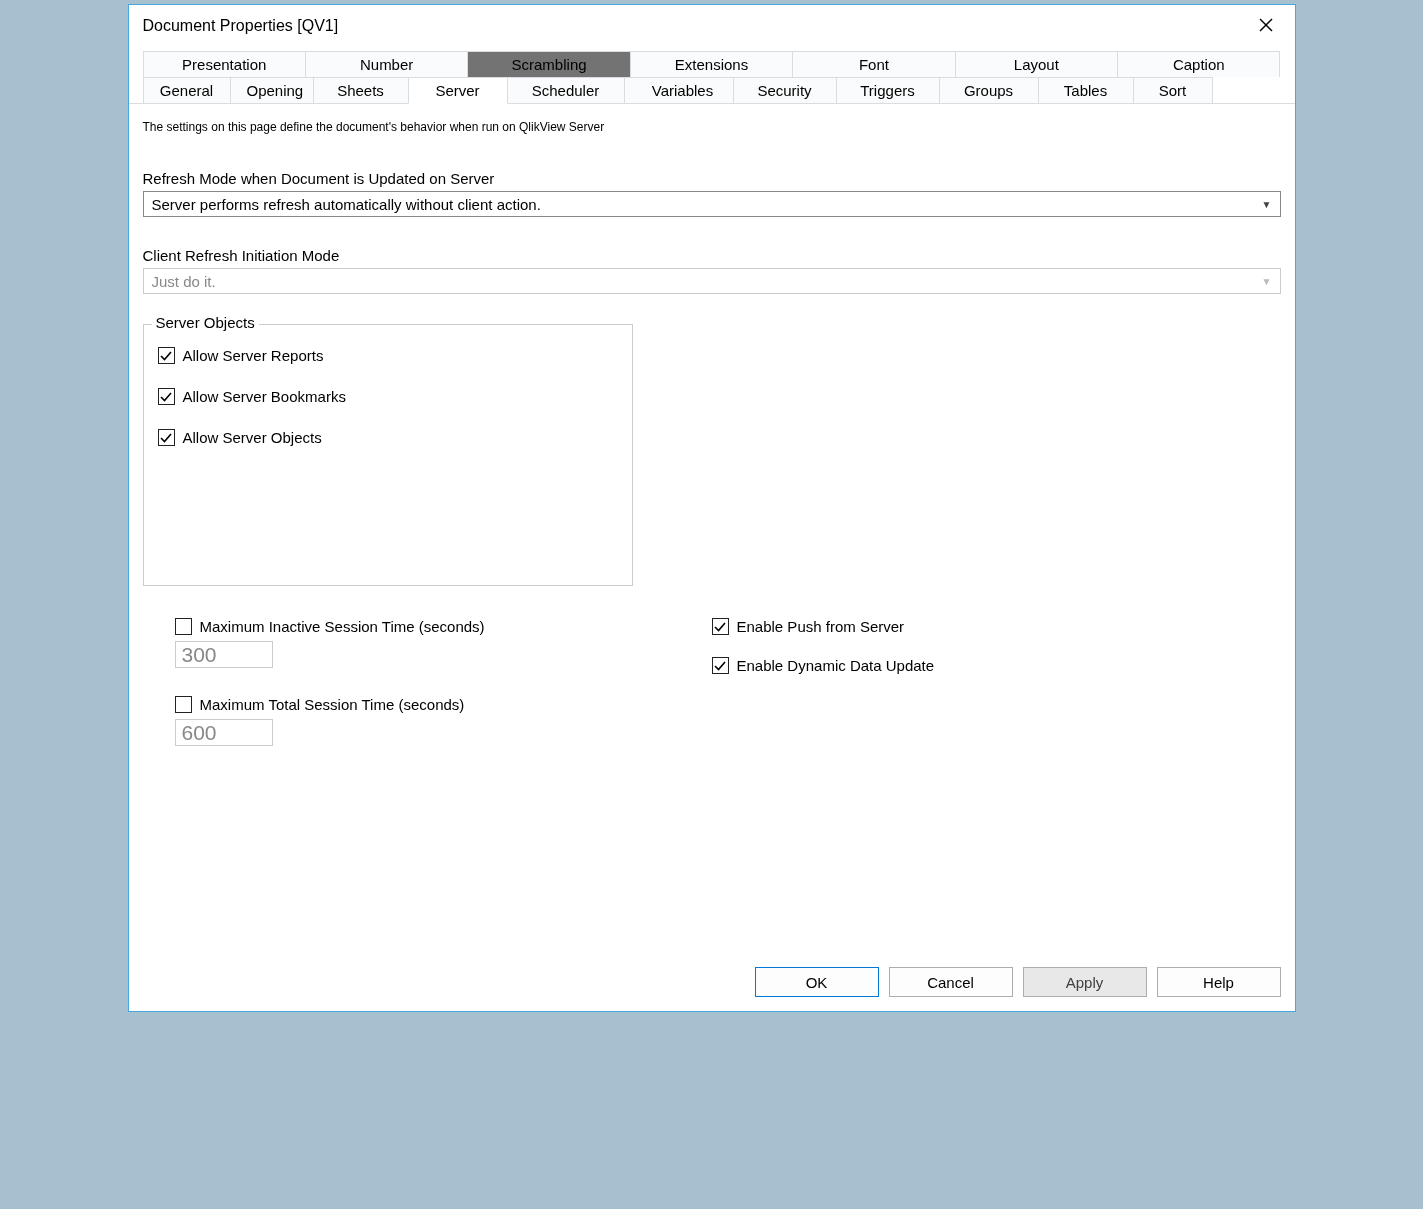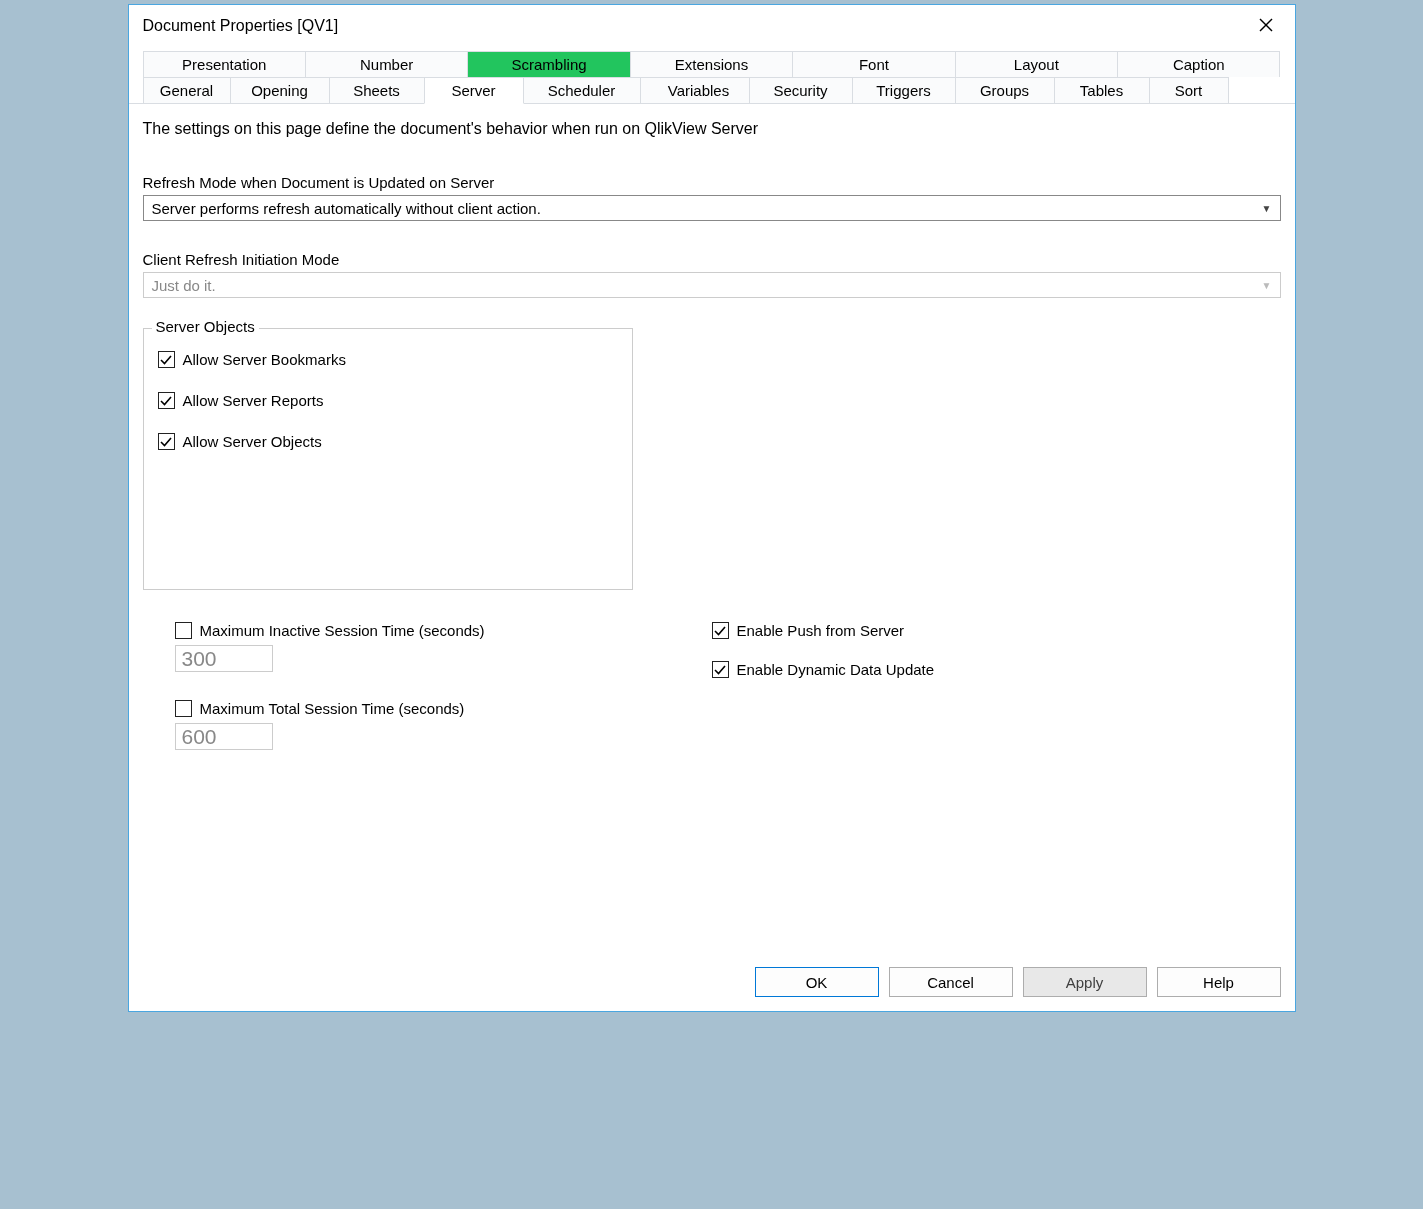--- a/index.html
+++ b/index.html
@@ -53,21 +53,21 @@
       cursor: pointer;
       font-size: 15px;
       color: #000;
       border-bottom: none;
       margin-left: -1px;
     }
     .tab:first-child {
       margin-left: 0;
     }
     .tab.highlighted {
-      background: #22c55e;
+      background: #737373;
     }
     .tab.active {
       background: #fff;
       border-top: 1px solid #d9dde2;
       border-bottom: 1px solid #fff;
       position: relative;
       z-index: 2;
     }
     .tab-row.top .tab {
       flex: 1;
@@ -78,21 +78,21 @@
     }
     .content {
       flex: 1;
       border-top: 1px solid #d9dde2;
       margin-top: -1px;
       padding: 16px 14px 0 14px;
       position: relative;
       z-index: 1;
     }
     .intro {
-      font-size: 16px;
+      font-size: 12px;
       margin-bottom: 36px;
     }
     .field-label {
       font-size: 15px;
       margin-bottom: 4px;
     }
     .dropdown {
       display: flex;
       align-items: center;
       justify-content: space-between;
@@ -233,21 +233,21 @@
         <div class="tab">Presentation</div>
         <div class="tab">Number</div>
         <div class="tab highlighted">Scrambling</div>
         <div class="tab">Extensions</div>
         <div class="tab">Font</div>
         <div class="tab">Layout</div>
         <div class="tab">Caption</div>
       </div>
     <div class="tab-row bottom" id="tabs-bottom">
         <div class="tab" style="width: 88px;">General</div>
-        <div class="tab" style="width: 100px;">Opening</div>
+        <div class="tab" style="width: 84px;">Opening</div>
         <div class="tab" style="width: 96px;">Sheets</div>
         <div class="tab active" style="width: 100px;">Server</div>
         <div class="tab" style="width: 118px;">Scheduler</div>
         <div class="tab" style="width: 110px; padding-left: 24px;">Variables</div>
         <div class="tab" style="width: 104px;">Security</div>
         <div class="tab" style="width: 104px;">Triggers</div>
         <div class="tab" style="width: 100px;">Groups</div>
         <div class="tab" style="width: 96px;">Tables</div>
         <div class="tab" style="width: 80px;">Sort</div>
       </div>
@@ -271,30 +271,30 @@
 
     <div class="groupbox">
       <span class="legend">Server Objects</span>
 
       <div class="check-row">
         <span class="check checked">
           <svg viewBox="0 0 12 12">
               <polyline points="1,6 4.5,9.5 11,2" fill="none" stroke="#000" stroke-width="1.6"></polyline>
             </svg>
         </span>
-        <span>Allow Server Bookmarks</span>
+        <span>Allow Server Reports</span>
       </div>
 
       <div class="check-row">
         <span class="check checked">
           <svg viewBox="0 0 12 12">
               <polyline points="1,6 4.5,9.5 11,2" fill="none" stroke="#000" stroke-width="1.6"></polyline>
             </svg>
         </span>
-        <span>Allow Server Reports</span>
+        <span>Allow Server Bookmarks</span>
       </div>
 
       <div class="check-row">
         <span class="check checked">
           <svg viewBox="0 0 12 12">
               <polyline points="1,6 4.5,9.5 11,2" fill="none" stroke="#000" stroke-width="1.6"></polyline>
             </svg>
         </span>
         <span>Allow Server Objects</span>
       </div>

